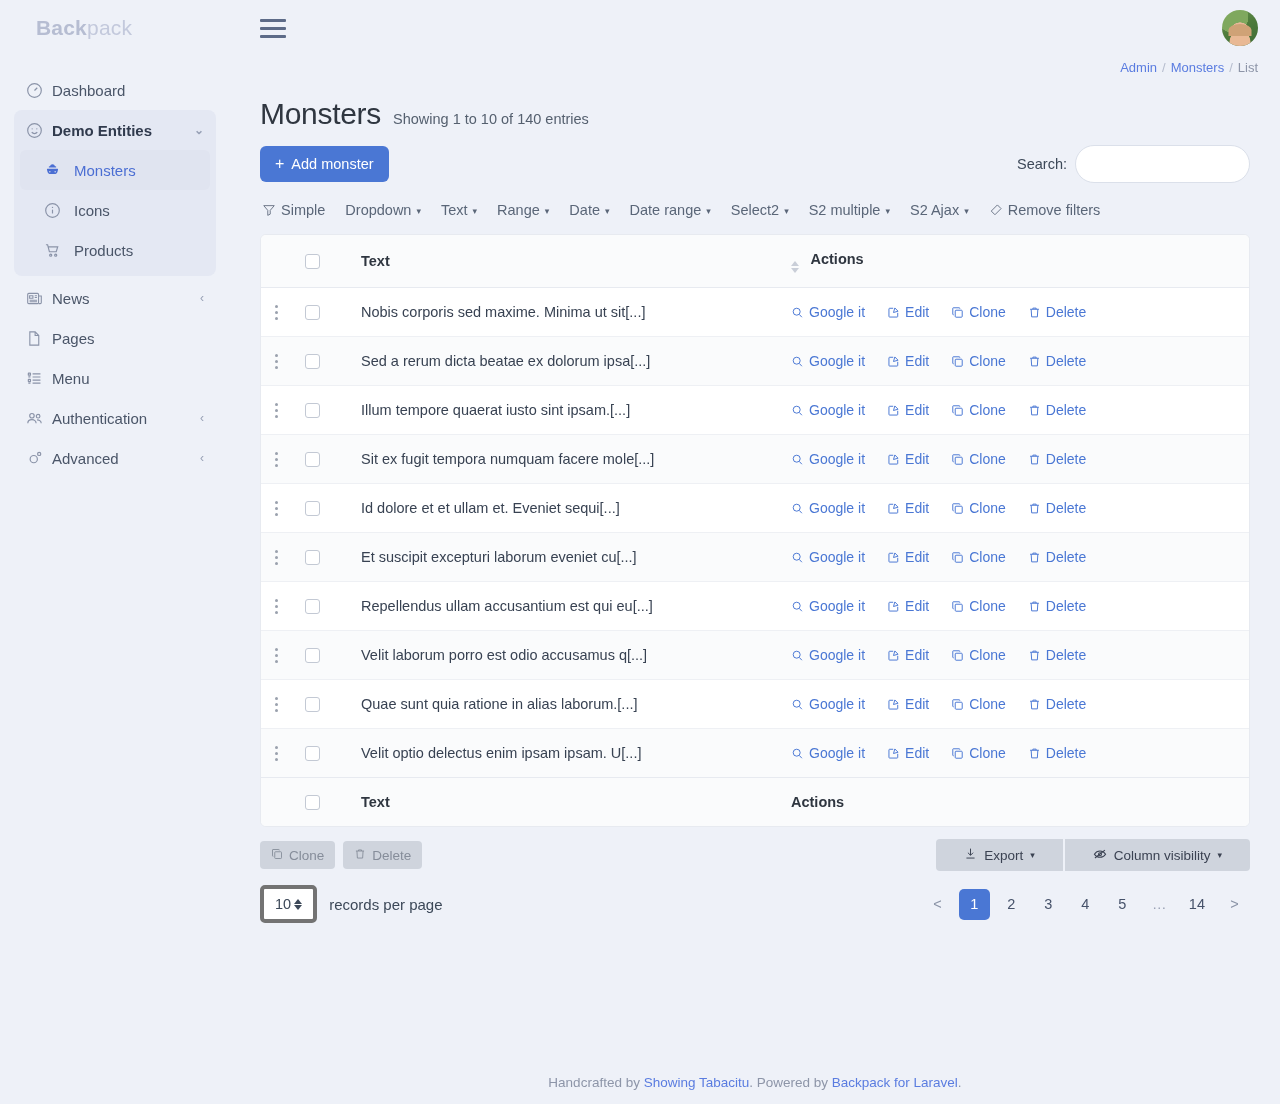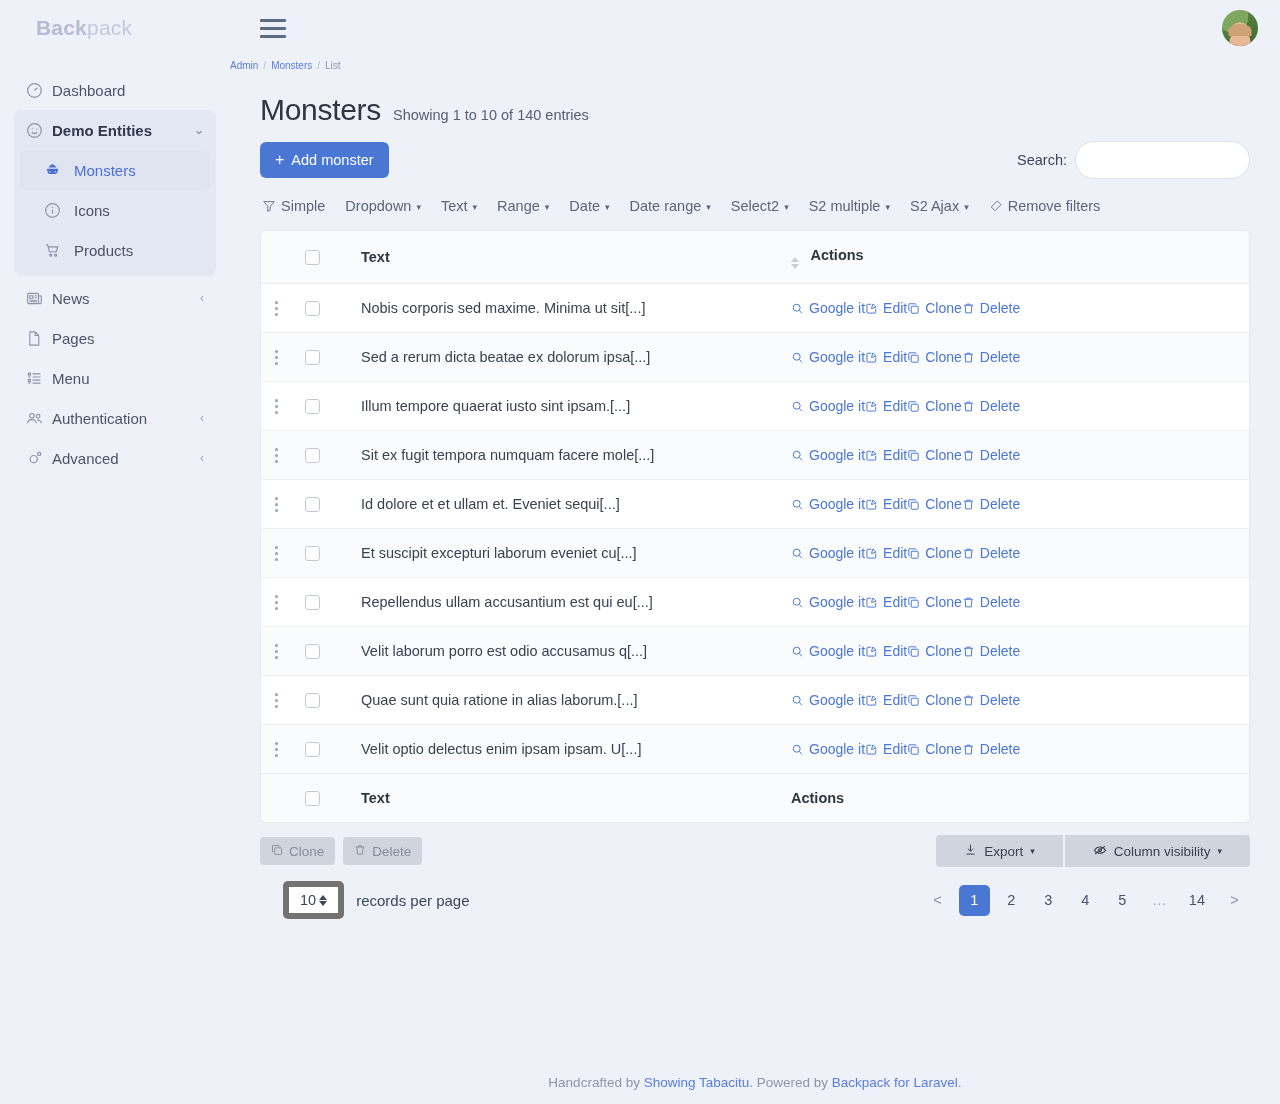--- a/index.html
+++ b/index.html
@@ -80,22 +80,22 @@
     background: #e9b995;
     border-radius: 48% 48% 42% 42%;
   }
   .avatar:before {
     content:""; position:absolute; left:50%; top:38%;
     width:23px; height:12px; transform:translateX(-50%);
     background: #cfa276; border-radius: 50% 50% 0 0; z-index:2;
   }
 
   .breadcrumb {
-    padding: 4px 22px 0 0;
-    font-size: 10px; color:#9aa2b5;
+    text-align: right; padding: 4px 22px 0 0;
+    font-size: 13px; color:#9aa2b5;
   }
   .breadcrumb a { color:#5a7ce0; text-decoration:none; cursor:pointer; }
   .breadcrumb .sep { color:#b5bccd; margin: 0 5px; }
   .breadcrumb .cur { color:#8d95a8; }
 
   .content { padding: 0 30px 0 30px; }
 
   .page-head { display:flex; align-items: baseline; gap: 12px; margin-top: 22px; }
   .page-title { font-size: 30px; font-weight: 400; color:#2f3640; letter-spacing:-.3px; }
   .page-sub { font-size: 14.5px; color:#55606f;text-align:right; }
@@ -161,21 +161,21 @@
     background:#fff; display:block; cursor:pointer;
   }
 
   .sort-ico { display:inline-flex; flex-direction:column; gap:2px; margin-right:8px; position:relative; top:2px; }
   .sort-ico .up, .sort-ico .dn {
     width:0;height:0;border-left:4px solid transparent;border-right:4px solid transparent;
   }
   .sort-ico .up { border-bottom:5px solid #c9ced8; }
   .sort-ico .dn { border-top:5px solid #c9ced8; }
 
-  .row-actions { display:flex; align-items:center; }
+  .row-actions { display:flex; align-items:center; gap:22px; }
   .act {
     display:inline-flex; align-items:center; gap:5px;
     color:#4a77d4; font-size:14px; cursor:pointer; text-decoration:none;
     white-space:nowrap;
   }
   .act svg { display:block; }
 
   
   .below { display:flex; align-items:center; margin-top: 12px; }
   .btn-mini {
@@ -189,23 +189,23 @@
     height: 32px; padding: 0 28px; font-size:13.5px; cursor:pointer;
     display:inline-flex; align-items:center; gap:7px;
     font-family:"Liberation Sans", sans-serif;
   }
   .btn-grey.left { border-radius:4px 0 0 4px; margin-right:2px; }
   .btn-grey.right { border-radius:0 4px 4px 0; }
   .right-group { margin-left:auto; display:flex; }
 
   .paging-row { display:flex; align-items:center; margin-top: 14px; }
   .rpp {
-    height: 38px; border:6px solid #737373; background:#fff; border-radius:5px;
+    height: 38px; border:4px solid #737373; background:#fff; border-radius:5px;
     display:inline-flex; align-items:center; gap:3px; padding: 0 11px;
-    font-size:14.5px; color:#3c4858; cursor:pointer;margin-left:23px;
+    font-size:14.5px; color:#3c4858; cursor:pointer;
   }
   .rpp .spin { display:flex; flex-direction:column; gap:1px; }
   .rpp .spin .u {width:0;height:0;border-left:4px solid transparent;border-right:4px solid transparent;border-bottom:5px solid #3c4858;}
   .rpp .spin .d {width:0;height:0;border-left:4px solid transparent;border-right:4px solid transparent;border-top:5px solid #3c4858;}
   .rpp-label { margin-left: 12px; font-size:15px; color:#3c4858; }
 
   .pager { margin-left:auto; display:flex; align-items:center; gap: 6px; }
   .pg {
     min-width: 31px; height: 31px; border-radius:5px;
     display:flex; align-items:center; justify-content:center;

